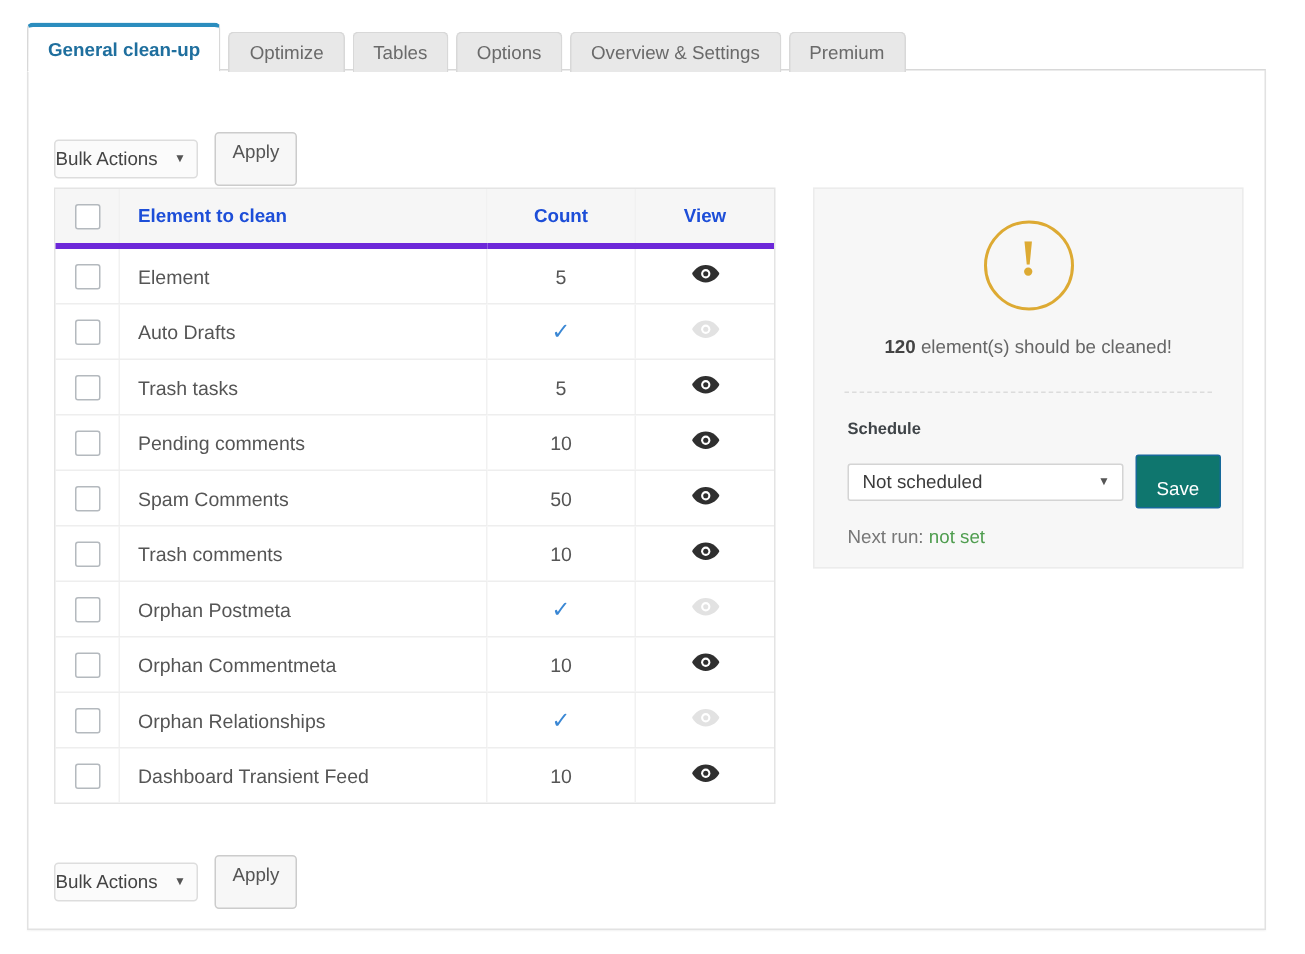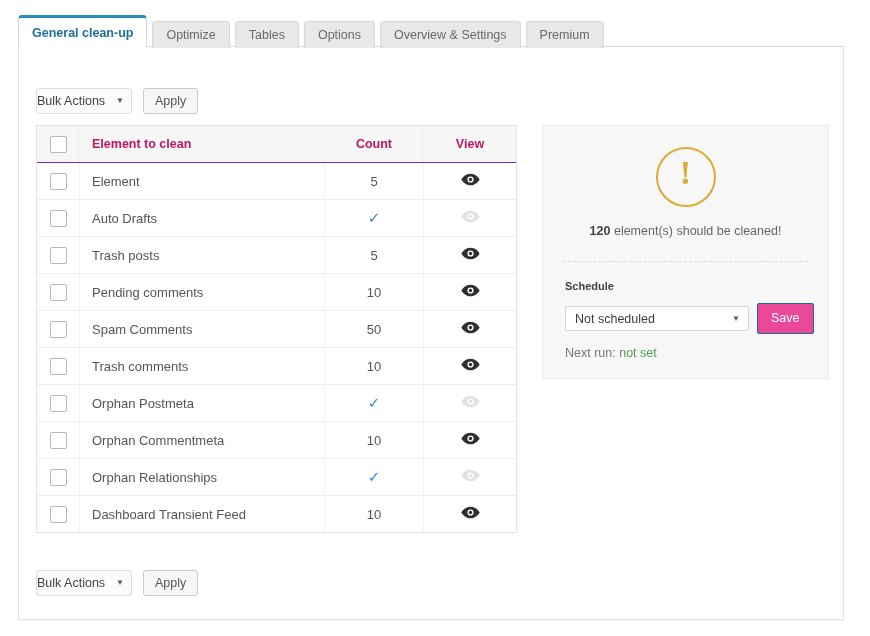--- a/index.html
+++ b/index.html
@@ -91,21 +91,21 @@
     color: #444;
     font-size: 12.5px;
   }
   .caret {
     font-size: 8px;
     color: #555;
     margin-left: 8px;
     line-height: 1;
   }
   .btn-secondary {
-    height: 26px;
+    height: 36px;
     line-height: 24px;
     margin-left: 11px;
     padding: 0 11px;
     background: #f7f7f7;
     border: 1px solid #ccc;
     border-radius: 3px;
     color: #555;
     font-size: 12.5px;
     box-sizing: border-box;
   }
@@ -124,22 +124,22 @@
   .table table { border-collapse: collapse; width: 100%; }
   .table th, .table td {
     border-bottom: 1px solid #eeeeee;
     padding: 0;
     height: 36px;
     vertical-align: middle;
     font-weight: normal;
   }
   .table thead th {
     background: #f6f6f6;
-    border-bottom: 1px solid #6d28d9;
-    color: #be185d;
+    border-bottom: 4px solid #6d28d9;
+    color: #1d4ed8;
     font-weight: bold;
     font-size: 12.5px;
   }
   .table tbody tr:last-child td { border-bottom: none; }
   .col-cb   { width: 42px; text-align: center; border-right: 1px solid #f1f1f1; }
   .col-name { text-align: left;   padding-left: 12px !important; color: #555; }
   .col-cnt  { width: 98px; text-align: center; border-left: 1px solid #f1f1f1; color: #555; }
   .col-view { width: 92px; text-align: center; border-left: 1px solid #f1f1f1; }
 
   .cb {
@@ -223,24 +223,24 @@
     display: flex;
     align-items: center;
     justify-content: space-between;
     padding: 0 8px 0 9px;
     box-sizing: border-box;
     font-size: 12.5px;
     color: #3c3c3c;
   }
   .btn-primary {
     margin-left: 8px;
-    height: 31px;
+    height: 36px;
     line-height: 29px;
-    padding: 0 13px;
-    background: #ec4899;
+    padding: 8px 13px;
+    background: #0f766e;
     border: 1px solid #16699a;
     border-radius: 2px;
     color: #fff;
     font-size: 12.5px;
     box-sizing: border-box;
   }
   .nextrun {
     margin: 12px 0 0 22px;
     font-size: 12.5px;
     color: #777;
@@ -297,21 +297,21 @@
             <td class="col-name">Auto Drafts</td>
             <td class="col-cnt"><span class="check">✓</span></td>
             <td class="col-view"><span class="eye"><svg width="19" height="13" viewBox="0 0 19 13">
                   <path d="M9.5 0.7C4.9 0.7 1.4 4.2 0.4 6.5c1 2.3 4.5 5.8 9.1 5.8s8.1-3.5 9.1-5.8C17.6 4.2 14.1 0.7 9.5 0.7z" fill="#e2e2e2"></path>
                   <circle cx="9.5" cy="6.5" r="3.1" fill="#ffffff"></circle>
                   <circle cx="9.5" cy="6.5" r="1.7" fill="#e2e2e2"></circle>
                 </svg></span></td>
           </tr>
           <tr>
             <td class="col-cb"><span class="cb"></span></td>
-            <td class="col-name">Trash posts</td>
+            <td class="col-name">Trash tasks</td>
             <td class="col-cnt"><span>5</span></td>
             <td class="col-view"><span class="eye"><svg width="19" height="13" viewBox="0 0 19 13">
                   <path d="M9.5 0.7C4.9 0.7 1.4 4.2 0.4 6.5c1 2.3 4.5 5.8 9.1 5.8s8.1-3.5 9.1-5.8C17.6 4.2 14.1 0.7 9.5 0.7z" fill="#2f2f2f"></path>
                   <circle cx="9.5" cy="6.5" r="3.1" fill="#ffffff"></circle>
                   <circle cx="9.5" cy="6.5" r="1.7" fill="#2f2f2f"></circle>
                 </svg></span></td>
           </tr>
           <tr>
             <td class="col-cb"><span class="cb"></span></td>
             <td class="col-name">Pending comments</td>

